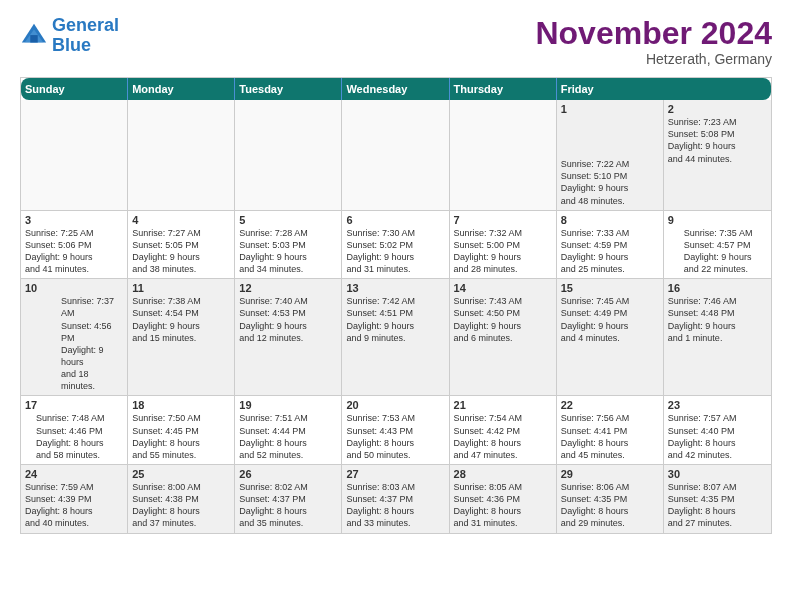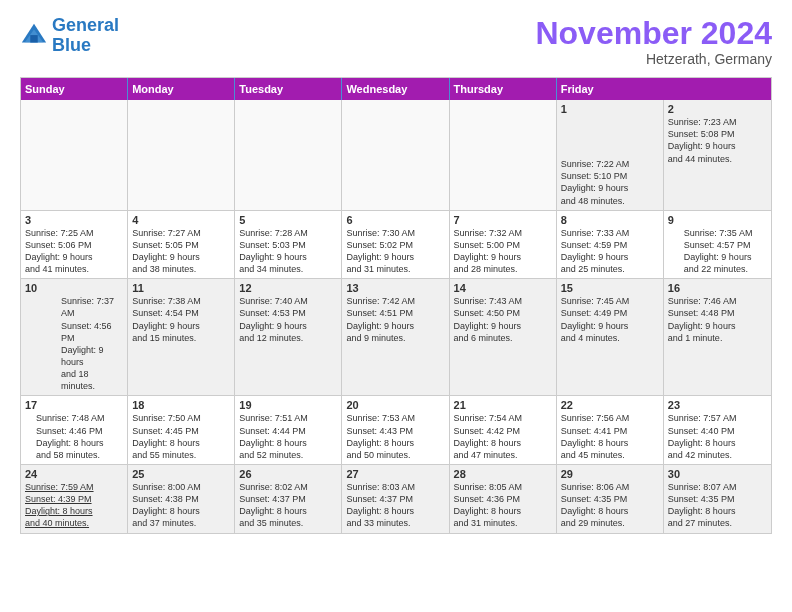--- a/index.html
+++ b/index.html
@@ -38,36 +38,37 @@
     .logo-icon {
       width: 28px;
       height: 28px;
     }
     .title-block {
       text-align: right;
     }
     .main-title {
       font-size: 32px;
       font-weight: bold;
-      color: #8b5cf6;
+      color: #701a75;
       line-height: 1.1;
     }
     .subtitle {
       font-size: 14px;
       color: #555;
     }
     .calendar {
       flex: 1;
       display: flex;
       flex-direction: column;
     }
     .cal-header {
       display: grid;
       grid-template-columns: repeat(7, 1fr);
-      background: #a21caf;
+      background: #0f766e;
+      border-radius: 8px;
     }
     .cal-header-cell {
       color: #fff;
       font-size: 11px;
       font-weight: bold;
       padding: 5px 4px;
       text-align: left;
       border-right: 1px solid #4a8fd4;
     }
     .cal-header-cell:last-child { border-right: none; }
@@ -316,21 +317,21 @@
               <span class="day-num">23</span>
               <div class="cell-info" style="white-space: pre-line;">Sunrise: 7:57 AM
 Sunset: 4:40 PM
 Daylight: 8 hours
 and 42 minutes.</div>
             </div>
           </div>
           <div class="cal-row">
             <div class="cal-cell shaded">
               <span class="day-num">24</span>
-              <div class="cell-info" style="white-space: pre-line; text-decoration: underline;">Sunrise: 7:59 AM
+              <div class="cell-info" style="white-space: pre-line;">Sunrise: 7:59 AM
 Sunset: 4:39 PM
 Daylight: 8 hours
 and 40 minutes.</div>
             </div>
             <div class="cal-cell shaded">
               <span class="day-num">25</span>
               <div class="cell-info" style="white-space: pre-line;">Sunrise: 8:00 AM
 Sunset: 4:38 PM
 Daylight: 8 hours
 and 37 minutes.</div>

